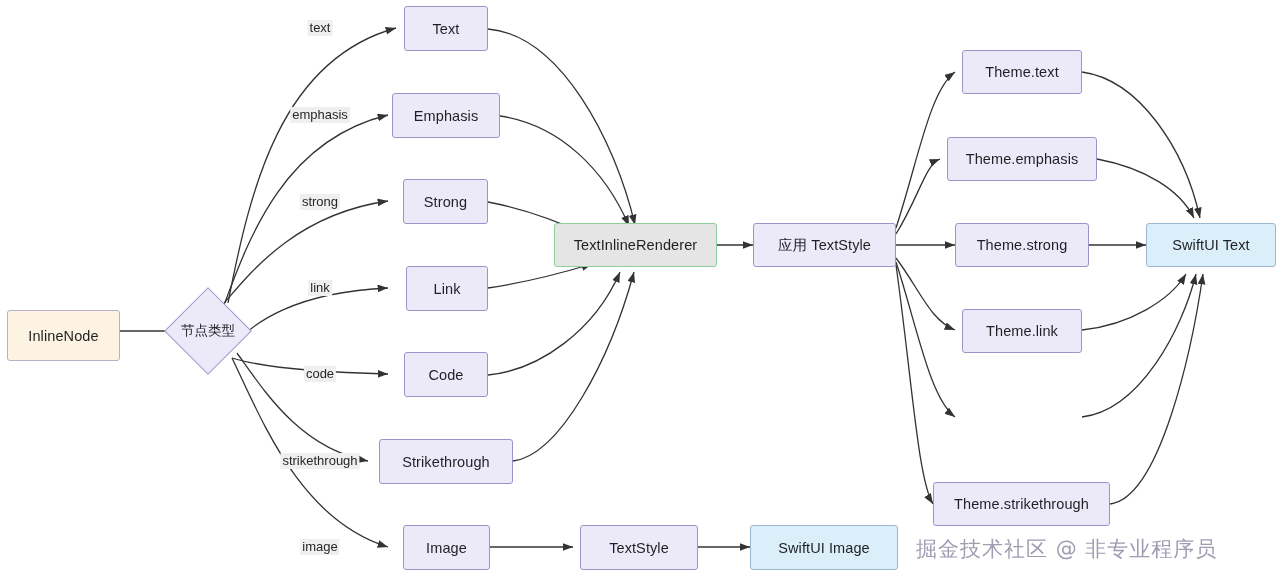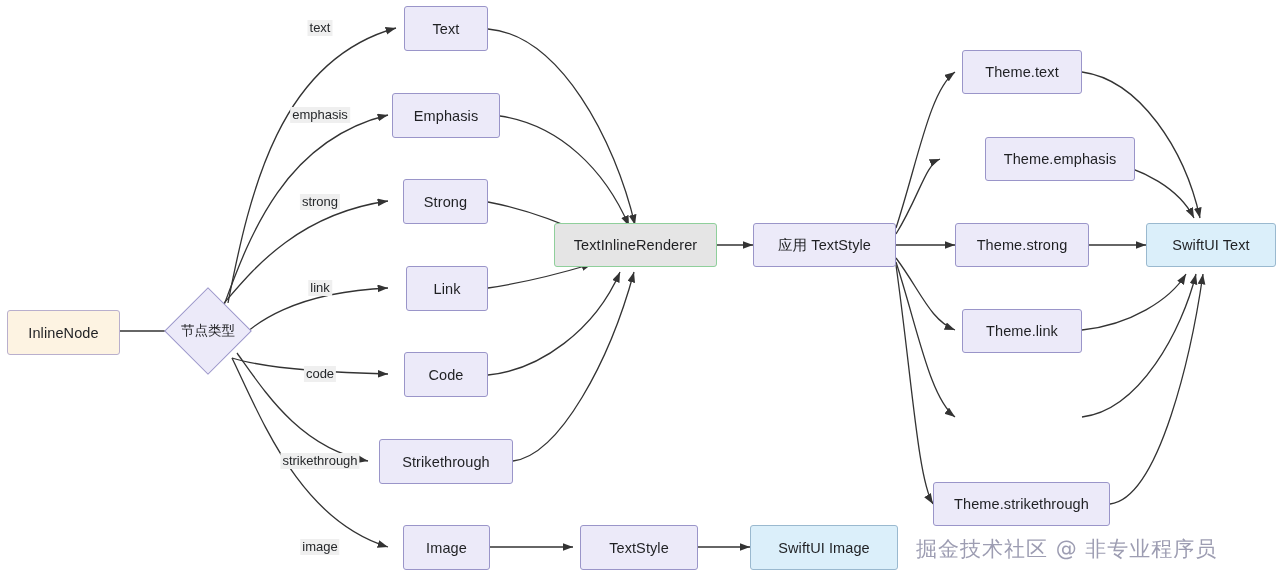--- a/index.html
+++ b/index.html
@@ -120,21 +120,21 @@
       <path d="M1082,245 L1146,245"></path>
       <path d="M1082,330 C1130,325 1170,300 1186,274"></path>
       <path d="M1082,417 C1140,410 1182,330 1196,274"></path>
       <path d="M1110,504 C1160,498 1192,350 1203,274"></path>
 
       <path d="M490,547 L573,547"></path>
       <path d="M698,547 L750,547"></path>
     </g>
   </svg>
 
-  <div class="node fill-cream" style="left:7px; top:310px; width:113px; height:45px;">
+  <div class="node fill-cream" style="left:7px; top:310px; width:113px; height:51px;">
     <span>InlineNode</span>
   </div>
 
   <div class="diamond" style="left:177px; top:300px; width:62px; height:62px;"></div>
   <div class="diamond-label" style="left:164px; top:317px; width:88px; height:28px;">节点类型</div>
 
   <div class="node fill-lavender" style="left:404px; top:6px; width:84px; height:45px;">
     <span>Text</span>
   </div>
 
@@ -167,21 +167,21 @@
   </div>
 
   <div class="node fill-lavender" style="left:753px; top:223px; width:143px; height:44px;">
     <span>应用 TextStyle</span>
   </div>
 
   <div class="node fill-lavender" style="left:962px; top:50px; width:120px; height:44px;">
     <span>Theme.text</span>
   </div>
 
-  <div class="node fill-lavender" style="left:985px; top:137px; width:150px; height:44px;">
+  <div class="node fill-lavender" style="left:947px; top:137px; width:150px; height:44px;">
     <span>Theme.emphasis</span>
   </div>
 
   <div class="node fill-lavender" style="left:955px; top:223px; width:134px; height:44px;">
     <span>Theme.strong</span>
   </div>
 
   <div class="node fill-lavender" style="left:962px; top:309px; width:120px; height:44px;">
     <span>Theme.link</span>
   </div>

